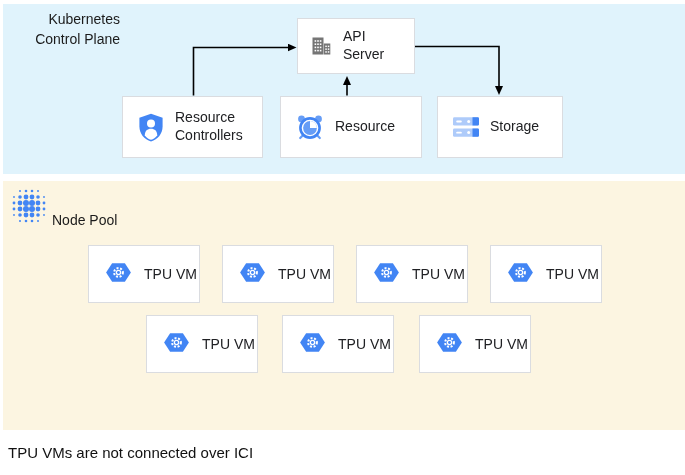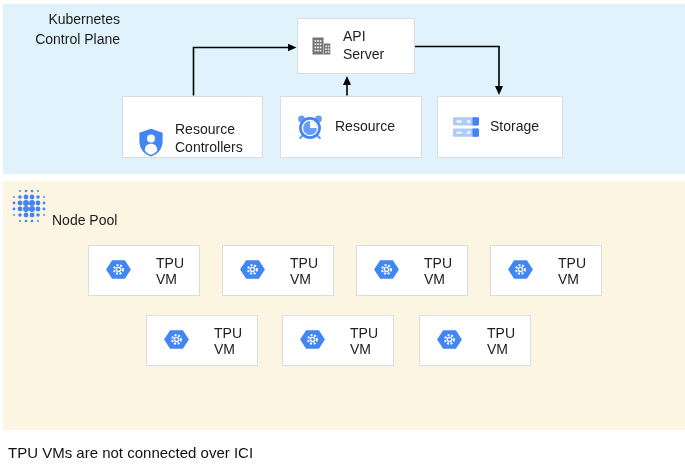--- a/index.html
+++ b/index.html
@@ -8,26 +8,26 @@
   .region{position:absolute;}
   .region-blue{left:3px;top:4px;width:682px;height:170px;background:#E0F3FC;}
   .region-yellow{left:3px;top:181px;width:682px;height:249px;background:#FCF5E1;}
   .region-label{position:absolute;left:8px;top:10px;width:112px;text-align:right;
                 font-size:14px;line-height:1.42;color:#1b1b1b;}
   .node{position:absolute;background:#fff;border:1px solid #DADCE0;box-sizing:border-box;
         display:flex;align-items:center;gap:11px;font-size:14px;line-height:1.28;color:#202124;}
   .node .icon{flex:0 0 auto;display:flex;align-items:center;}
   #api-server{left:297px;top:18px;width:118px;height:56px;padding-left:12px;}
   #api-server .lbl{width:48px;}
-  #resource-controllers{left:122px;top:96px;width:141px;height:62px;padding-left:15px;align-items:flex-end;}
+  #resource-controllers{left:122px;top:96px;width:141px;height:62px;padding-left:15px;}
   #resource-controllers .lbl{width:86px;}
   #scheduler{left:280px;top:96px;width:142px;height:62px;padding-left:15px;}
   #storage{left:423px;top:96px;width:126px;height:62px;padding-left:15px;margin-left:14px;}
-  .tpu{position:absolute;width:112px;height:51px;background:#fff;border:1px solid #DADCE0;
-       box-sizing:border-box;display:flex;align-items:center;gap:25px;padding-left:17px;
+  .tpu{position:absolute;width:112px;height:58px;background:#fff;border:1px solid #DADCE0;
+       box-sizing:border-box;display:flex;align-items:center;gap:13px;padding-left:17px;
        font-size:14px;color:#202124;}
   .tpu-r1{top:245px;} .tpu-r2{top:315px;}
   .t1{left:88px;} .t2{left:222px;} .t3{left:356px;} .t4{left:490px;}
   .t5{left:146px;} .t6{left:282px;} .t7{left:419px;}
   .nodepool-header{position:absolute;left:10px;top:187px;display:flex;align-items:flex-end;gap:4px;
                    font-size:14px;color:#1b1b1b;}
   .caption{position:absolute;left:8px;top:444px;font-size:15px;color:#111;}
   svg.overlay{position:absolute;left:0;top:0;pointer-events:none;}
 </style>
 </head>

